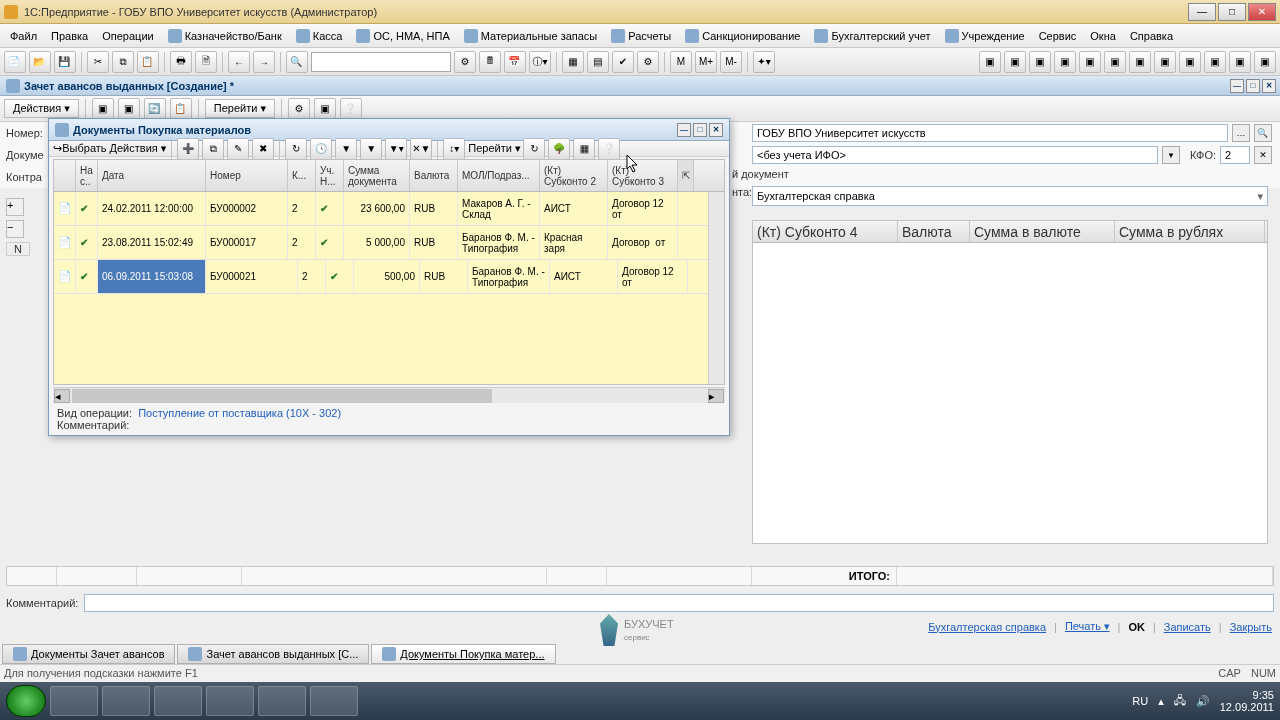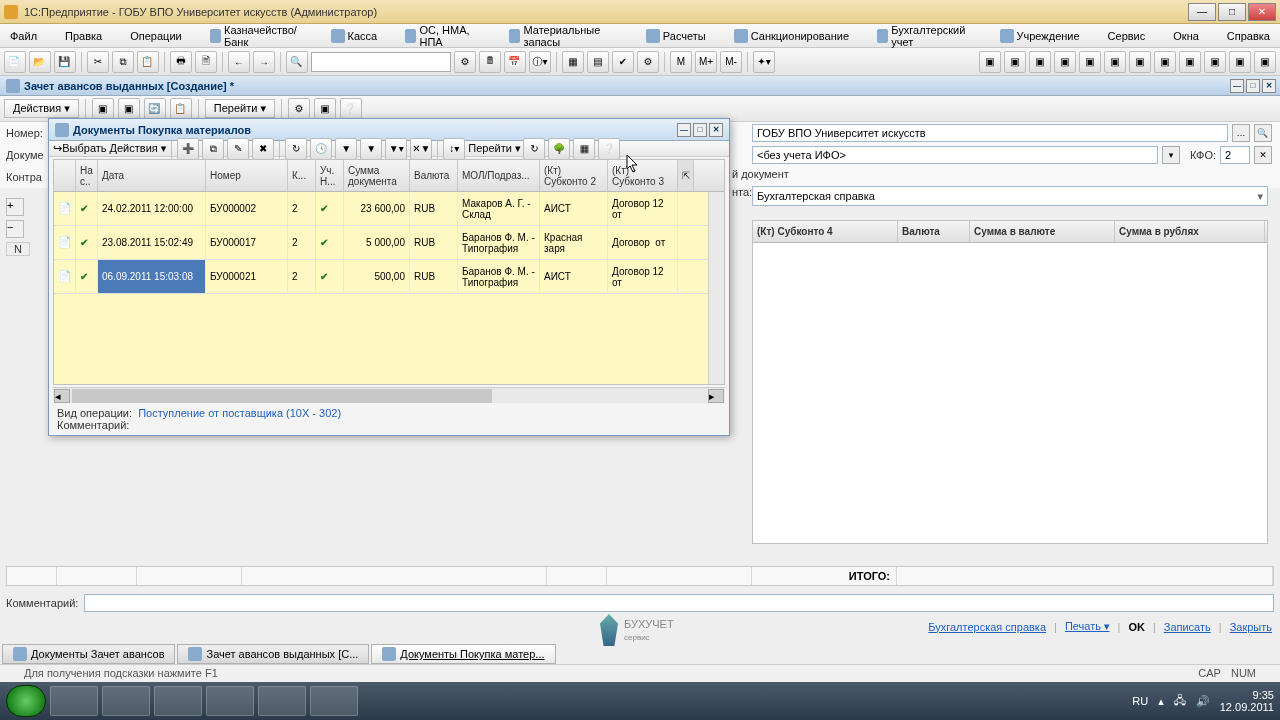--- a/index.html
+++ b/index.html
@@ -7,21 +7,21 @@
 
 
 .titlebar { height:24px; background:linear-gradient(#f4e3b8,#e8d090); display:flex; align-items:center; padding:0 4px; border-bottom:1px solid #c0a860; }
 .titlebar .logo { width:14px; height:14px; background:#e2a030; border-radius:2px; margin-right:6px;}
 .titlebar .title { flex:1; color:#333; font-weight:normal; }
 .win-btns { display:flex; gap:2px; }
 .win-btn { width:28px; height:18px; background:linear-gradient(#f8f8f8,#d8d8d8); border:1px solid #888; display:flex; align-items:center; justify-content:center; font-size:10px; cursor:pointer;}
 .win-btn.close { background:linear-gradient(#e88,#c44); color:#fff; }
 
 
-.menubar { height:24px; background:linear-gradient(#fafafa,#e8e8e8); border-bottom:1px solid #c8c8c8; display:flex; align-items:center; padding:0 4px; gap:16px;}
+.menubar { height:24px; background:linear-gradient(#fafafa,#e8e8e8); border-bottom:1px solid #c8c8c8; display:flex; align-items:center; padding:0 4px; gap:2px;}
 .menu-item { padding:3px 6px; cursor:pointer; display:flex; align-items:center; gap:3px;}
 .micon { width:14px; height:14px; background:#8ac; border-radius:2px; display:inline-block;}
 
 
 .toolbar { height:28px; background:linear-gradient(#f8f8f8,#e4e4e4); border-bottom:1px solid #c8c8c8; display:flex; align-items:center; padding:0 4px; gap:3px;}
 .tbtn { width:22px; height:22px; background:linear-gradient(#fff,#e0e0e0); border:1px solid #bbb; border-radius:2px; cursor:pointer; display:flex; align-items:center; justify-content:center; font-size:10px;}
 .tsep { width:1px; height:20px; background:#c0c0c0; margin:0 2px;}
 .tcombo { width:140px; height:20px; border:1px solid #aaa; background:#fff;}
 
 
@@ -58,41 +58,41 @@
 .modal-foot a { color:#2060c0; text-decoration:none;}
 
 
 .right-hdr { position:absolute; right:8px; top:122px; width:520px; display:flex; align-items:center; gap:4px; height:22px;}
 .right-hdr2 { position:absolute; right:8px; top:144px; width:520px; display:flex; align-items:center; gap:4px; height:22px;}
 .partial-lbl { position:absolute; left:732px; top:168px; color:#333;}
 .right-combo{ position:absolute; left:752px; top:186px; width:516px; height:20px; border:1px solid #a0b8d0; background:#fff; display:flex; align-items:center; padding:0 4px;}
 .right-combo .dd{ margin-left:auto; color:#666;}
 .right-grid { position:absolute; left:752px; top:220px; width:516px; border:1px solid #c0c0c0; background:#fff;}
 .right-grid .ghead{ height:22px;}
-.right-grid .gh{ font-size:10px;font-weight:bold;}
+.right-grid .gh{ font-size:14px;}
 
 
 .tot-row { position:absolute; left:6px; top:566px; right:6px; height:20px; border:1px solid #c8c8c8; background:#f8f8f8; display:flex;}
 .tot-cell { border-right:1px solid #d8d8d8; height:100%; display:flex; align-items:center; justify-content:flex-end; padding:0 6px; font-weight:bold;}
 .comment-row { position:absolute; left:6px; top:592px; right:6px; height:22px; display:flex; align-items:center; gap:6px;}
 .comment-row input { flex:1; height:18px; border:1px solid #a0b8d0;}
 
 .foot-btns { position:absolute; right:8px; top:620px; display:flex; gap:8px; align-items:center;}
 .foot-btns .lnk { color:#2060c0; cursor:pointer; text-decoration:underline;}
 .foot-btns .sep{ color:#aaa;}
 .foot-btns .b { font-weight:bold; cursor:pointer;}
 
 .brand { position:absolute; left:600px; top:614px; display:flex; align-items:center; gap:6px; color:#888; font-size:10px;}
 .brand .bl { width:18px; height:32px; background:linear-gradient(#6aa,#368); clip-path:polygon(50% 0,100% 30%,80% 100%,20% 100%,0 30%);}
 
 .wintabs { position:absolute; left:2px; top:644px; height:20px; display:flex; gap:2px;}
 .wtab { padding:2px 10px; background:linear-gradient(#f0f0f0,#d8d8d8); border:1px solid #b0b0b0; font-size:10px; cursor:pointer; display:flex; align-items:center; gap:4px;}
 .wtab.active { background:linear-gradient(#fff,#e8e8e8);text-decoration:underline;}
 
-.status { position:absolute; left:0; top:664px; right:0; height:18px; background:#f0f0f0; border-top:1px solid #ccc; padding:2px 24px; color:#555; display:flex;}
+.status { position:absolute; left:0; top:664px; right:0; height:18px; background:#f0f0f0; border-top:1px solid #ccc; padding:2px 4px; color:#555; display:flex;}
 .status .r { margin-left:auto; display:flex; gap:10px;}
 
 .taskbar { position:absolute; left:0; bottom:0; right:0; height:38px; background:linear-gradient(#4a5a6a,#2a3a4a); display:flex; align-items:center; padding:0 6px; gap:4px;}
 .start { width:40px; height:32px; background:radial-gradient(circle,#6c6,#060); border-radius:16px; border:1px solid #030;}
 .tapp { width:48px; height:30px; background:rgba(255,255,255,.15); border:1px solid rgba(255,255,255,.2); border-radius:2px;}
 .tray { margin-left:auto; color:#fff; display:flex; align-items:center; gap:10px; font-size:10px;}
 .tray .clock{ text-align:right; line-height:12px;}
 
 
 .leftstrip { position:absolute; left:4px; top:196px; width:40px;}
@@ -355,21 +355,21 @@
       <div class="gc" style="width:66px;justify-content:flex-end">5 000,00</div>
       <div class="gc" style="width:48px">RUB</div>
       <div class="gc" style="width:82px">Баранов Ф. М. - Типография</div>
       <div class="gc" style="width:68px">Красная заря</div>
       <div class="gc" style="width:70px">Договор  от</div>
     </div>
     <div class="grow sel">
       <div class="gc" style="width:22px"><span>📄</span></div>
       <div class="gc chk" style="width:22px">✔</div>
       <div class="gc" style="width:108px">06.09.2011 15:03:08</div>
-      <div class="gc" style="width:82px">БУ000021</div>
+      <div class="gc" style="width:92px">БУ000021</div>
       <div class="gc" style="width:28px">2</div>
       <div class="gc chk" style="width:28px">✔</div>
       <div class="gc" style="width:66px;justify-content:flex-end">500,00</div>
       <div class="gc" style="width:48px">RUB</div>
       <div class="gc" style="width:82px">Баранов Ф. М. - Типография</div>
       <div class="gc" style="width:68px">АИСТ</div>
       <div class="gc" style="width:70px">Договор 12 от</div>
     </div>
     <div style="position:absolute; right:0; top:32px; bottom:0; width:16px; background:#e8e8e8; border-left:1px solid #ccc;"></div>
   </div>

